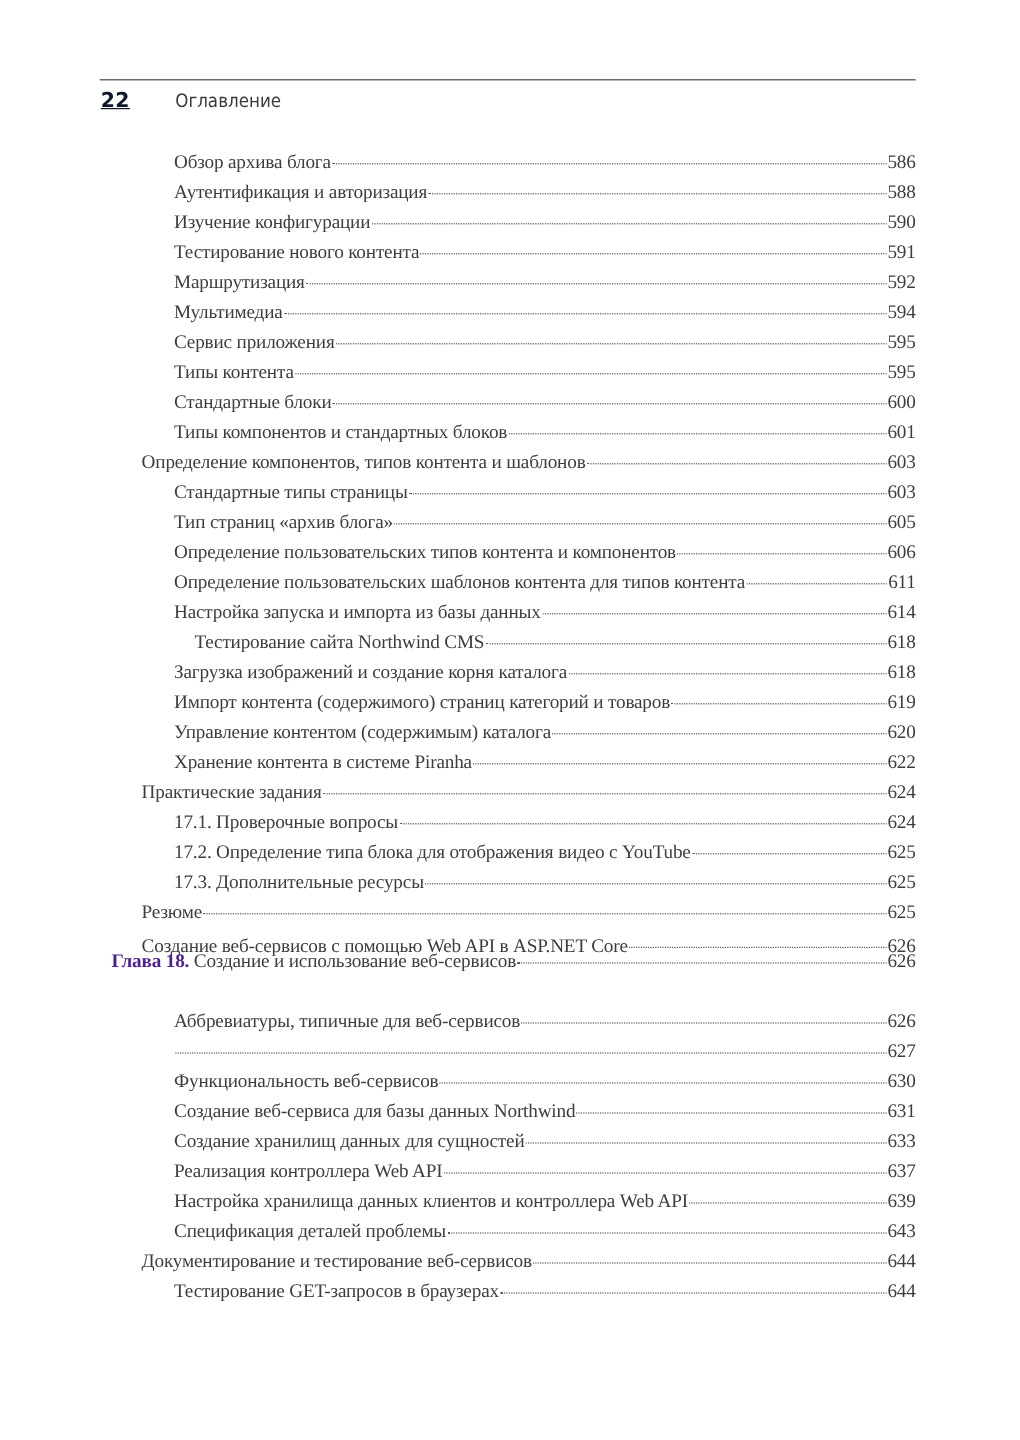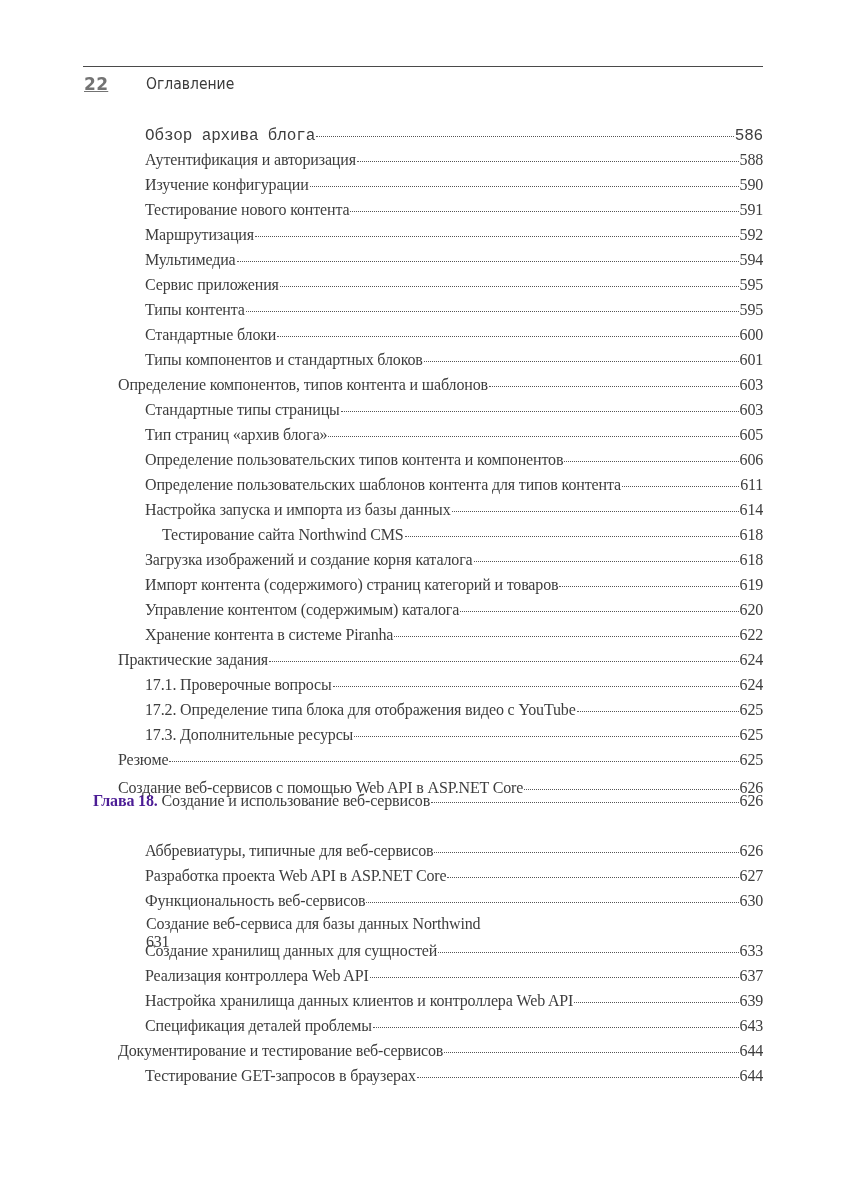--- a/index.html
+++ b/index.html
@@ -32,21 +32,21 @@
       left: 84px;
       top: 72px;
       height: 24px;
       display: flex;
       align-items: center;
       font-family: "DejaVu Sans", sans-serif;
     }
     .page-number {
       font-weight: bold;
       font-size: 17px;
-      color: #737373;
+      color: #0f172a;
       width: 62px;
       letter-spacing: 0.3px;
       text-decoration: underline;
     }
     .running-title {
       font-size: 15.5px;
       color: #3a3a3a;
       font-family: "DejaVu Sans", sans-serif;
       transform: scaleX(0.9);
       transform-origin: left center;
@@ -103,21 +103,21 @@
 <body>
 
 <div class="page">
   <div class="header-rule"></div>
   <div class="header">
     <span class="page-number">22</span>
     <span class="running-title">Оглавление</span>
   </div>
 
   <div class="toc" id="toc">
-      <div class="toc-row lvl2" style="top: 0px; font-family: Liberation Mono, monospace;">
+      <div class="toc-row lvl2" style="top: 0px;">
         <span class="toc-title"><span>Обзор архива блога</span></span>
         <span class="toc-leader"></span>
         <span class="toc-page">586</span>
       </div>
       <div class="toc-row lvl2" style="top: 25px;">
         <span class="toc-title"><span>Аутентификация и авторизация</span></span>
         <span class="toc-leader"></span>
         <span class="toc-page">588</span>
       </div>
       <div class="toc-row lvl2" style="top: 50px;">
@@ -249,30 +249,29 @@
         <span class="toc-title"><span>Создание веб-сервисов с помощью Web API в ASP.NET Core</span></span>
         <span class="toc-leader"></span>
         <span class="toc-page">626</span>
       </div>
       <div class="toc-row lvl2" style="top: 716px;">
         <span class="toc-title"><span>Аббревиатуры, типичные для веб-сервисов</span></span>
         <span class="toc-leader"></span>
         <span class="toc-page">626</span>
       </div>
       <div class="toc-row lvl2" style="top: 741px;">
-        <span class="toc-title"><span>Разработка проекта Web API в ASP.NET Core</span></span>
         <span class="toc-leader"></span>
         <span class="toc-page">627</span>
       </div>
       <div class="toc-row lvl2" style="top: 766px;">
         <span class="toc-title"><span>Функциональность веб-сервисов</span></span>
         <span class="toc-leader"></span>
         <span class="toc-page">630</span>
       </div>
-      <div class="toc-row lvl2" style="top: 791px; flex-direction: column;">
+      <div class="toc-row lvl2" style="top: 791px;">
         <span class="toc-title"><span>Создание веб-сервиса для базы данных Northwind</span></span>
         <span class="toc-leader"></span>
         <span class="toc-page">631</span>
       </div>
       <div class="toc-row lvl2" style="top: 816px;">
         <span class="toc-title"><span>Создание хранилищ данных для сущностей</span></span>
         <span class="toc-leader"></span>
         <span class="toc-page">633</span>
       </div>
       <div class="toc-row lvl2" style="top: 841px;">

